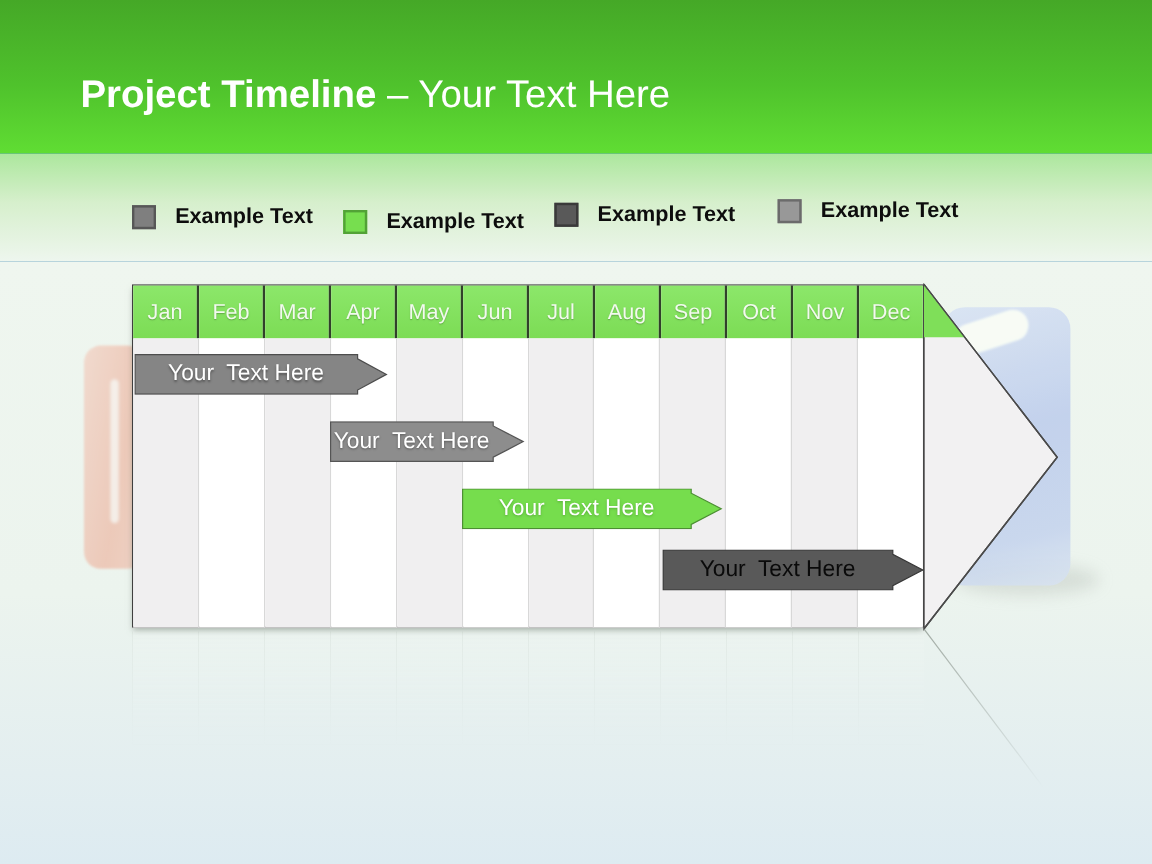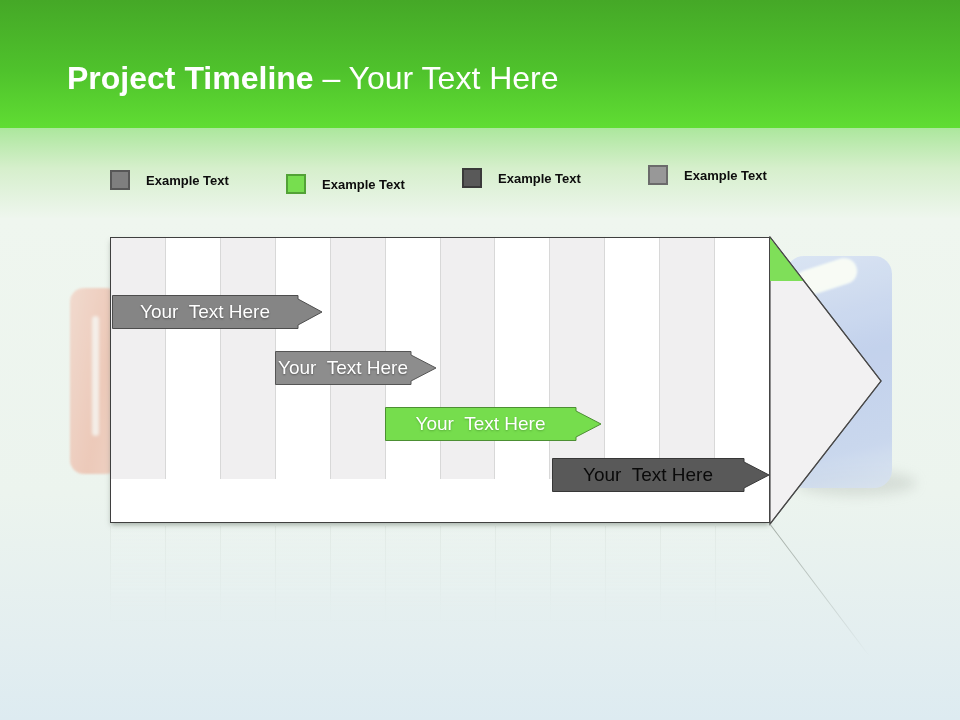--- a/index.html
+++ b/index.html
@@ -29,21 +29,21 @@
   .cube-shadow{position:absolute;left:796px;top:470px;width:120px;height:26px;border-radius:50%;
     background:rgba(150,160,150,.25);filter:blur(6px);}
   
   .page-title{position:absolute;left:67px;top:60px;color:#ffffff;font-size:32px;line-height:36px;
     white-space:nowrap;}
   .page-title .t-bold{font-weight:700;}
   .page-title .t-rest{font-weight:400;}
   
   .legend-item{position:absolute;display:flex;align-items:center;}
   .legend-swatch{width:20px;height:20px;box-sizing:border-box;margin-right:16px;}
-  .legend-label{font-size:13px;font-weight:700;color:#0d0d0d;}
+  .legend-label{font-size:18px;font-weight:700;color:#0d0d0d;}
   .sw1{background:#7f7f7f;border:2px solid #575757;}
   .sw2{background:#77de4f;border:2px solid #52a236;}
   .sw3{background:#595959;border:2px solid #3a3a3a;}
   .sw4{background:#989898;border:2px solid #6b6b6b;}
   .li1{left:110px;top:170px;}
   .li2{left:286px;top:174px;}
   .li3{left:462px;top:168px;}
   .li4{left:648px;top:165px;}
   
   .timeline-table{position:absolute;left:110px;top:237px;width:660px;height:286px;
@@ -111,20 +111,34 @@
   <div class="legend-item li3">
     <span class="legend-swatch sw3"></span>
     <span class="legend-label">Example Text</span>
   </div>
   <div class="legend-item li4">
     <span class="legend-swatch sw4"></span>
     <span class="legend-label">Example Text</span>
   </div>
 
   <div class="timeline-table">
+    <div class="month-row">
+      <div class="month-cell">Jan</div>
+      <div class="month-cell">Feb</div>
+      <div class="month-cell">Mar</div>
+      <div class="month-cell">Apr</div>
+      <div class="month-cell">May</div>
+      <div class="month-cell">Jun</div>
+      <div class="month-cell">Jul</div>
+      <div class="month-cell">Aug</div>
+      <div class="month-cell">Sep</div>
+      <div class="month-cell">Oct</div>
+      <div class="month-cell">Nov</div>
+      <div class="month-cell">Dec</div>
+    </div>
     <div class="body-row">
       <div class="body-col shaded"></div>
       <div class="body-col"></div>
       <div class="body-col shaded"></div>
       <div class="body-col"></div>
       <div class="body-col shaded"></div>
       <div class="body-col"></div>
       <div class="body-col shaded"></div>
       <div class="body-col"></div>
       <div class="body-col shaded"></div>

